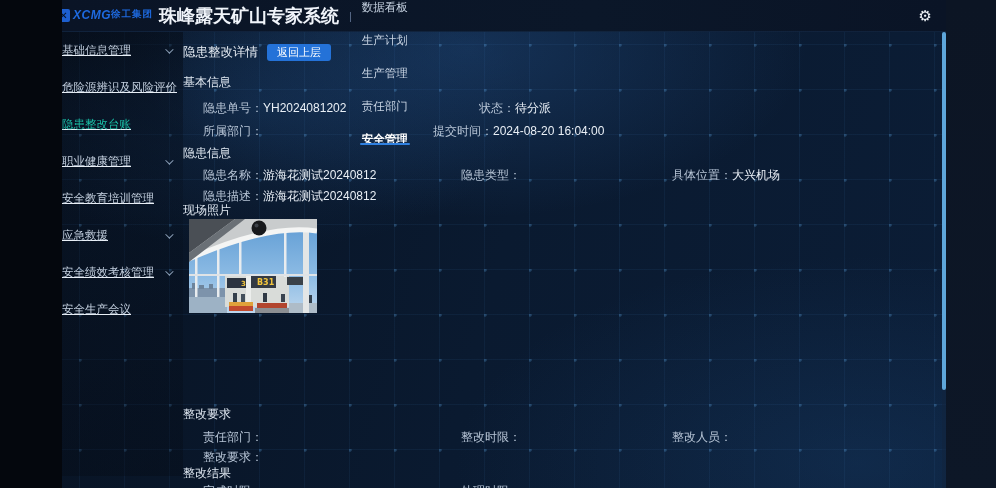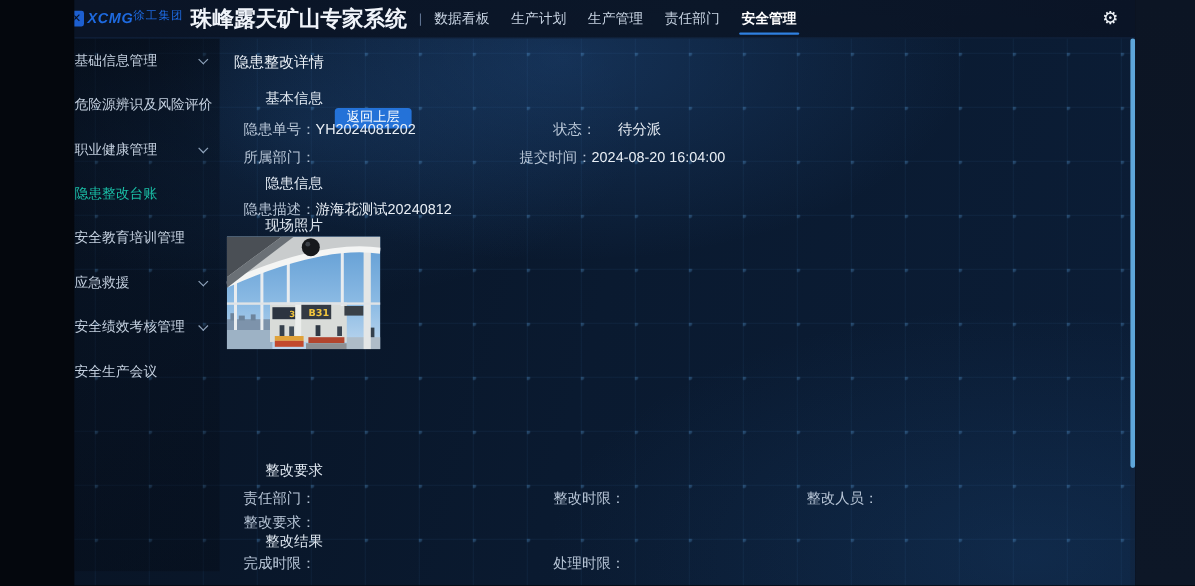--- a/index.html
+++ b/index.html
@@ -42,24 +42,24 @@
     border-bottom:1px solid rgba(30,60,100,0.35);
   }
   .logo { margin-left:-5px; display:flex; align-items:center; gap:3px; }
   .logo-mark {
     width:13px; height:13px; background:#1d5fd0; color:#071122;
     font-size:10px; font-weight:bold; line-height:13px; text-align:center;
     border-radius:2px;
   }
   .logo-text { display:flex; flex-direction:row; line-height:1.05; }
   .logo-text .l1 { color:#1e6ae0; font-weight:bold; font-style:italic; font-size:12px; letter-spacing:0.5px; }
-  .logo-text .l2 { color:#1e6ae0; font-weight:normal; font-size:9.5px; letter-spacing:1px; }
+  .logo-text .l2 { color:#1e6ae0; font-weight:bold; font-size:9.5px; letter-spacing:1px; }
   .app-title { margin-left:6px; font-size:18px; font-weight:bold; color:#f0f4fa; white-space:nowrap; }
   .hsep { margin:0 10px; color:#5d7190; font-size:11px; }
-  .nav { display:flex; gap:18px; align-items:center; height:100%; }
+  .nav { display:flex; gap:18px; align-items:center; height:100%;flex-direction:column; }
   .nav-item {
     position:relative; font-size:11.5px; color:#c7d3e2; cursor:pointer;
     height:100%; display:flex; align-items:center; white-space:nowrap;
   }
   .nav-item.active { color:#ffffff; font-weight:bold; }
   .nav-item.active::after {
     content:""; position:absolute; left:-2px; right:-2px; bottom:2px;
     height:2px; background:#2f80e0; border-radius:1px;
   }
   .gear { margin-left:auto; font-size:15px; color:#eef2f7; cursor:pointer; line-height:1; }
@@ -67,52 +67,53 @@
   .scrollbar {
     position:absolute; right:0; top:32px; bottom:0; width:4px;
     background:rgba(18,36,62,0.55); z-index:4;
   }
   .scroll-thumb { position:absolute; top:0; left:0; width:4px; height:358px; background:#5ea6da; border-radius:2px; }
   
   .sidebar {
     position:absolute; left:0; top:32px; bottom:12px; width:121px; z-index:2;
     background:linear-gradient(180deg, rgba(4,9,18,0.50), rgba(4,9,18,0.15) 40%, rgba(4,9,18,0.35));
     padding-top:0;
+    text-decoration:underline;
   }
   .side-item {
     height:37px; display:flex; align-items:center; justify-content:space-between;
     padding-right:12px; font-size:11.5px; color:#c3cfde; cursor:pointer; white-space:nowrap;
   }
   .side-item .chev {
     width:6px; height:6px; border-right:1.5px solid #8ea2ba; border-bottom:1.5px solid #8ea2ba;
     transform:rotate(45deg) translateY(-2px); flex:none; margin-left:4px;
   }
   .side-item.active { color:#1abfa6; }
   
   .main {
     position:absolute; left:121px; top:32px; right:4px; bottom:0; z-index:2;
     overflow:hidden;
   }
-  .page-title-row { margin-top:12px; height:17px; display:flex; align-items:flex-start;padding-left:12px; }
+  .page-title-row { margin-top:12px; height:17px; display:flex; align-items:flex-end; }
   .page-title { font-size:12.5px; color:#e9eff6; }
   .back-btn {
     margin-left:9px; background:#2472d8; color:#fff; font-size:11px;
     border:none; border-radius:3px; padding:2px 10px; height:17px; line-height:13px; cursor:pointer;
     font-family:inherit;
     margin-top:46px;
   }
-  .sec-title { font-size:12px; color:#dfe7f0; height:13px; line-height:13px;margin-left:38px; }
+  .sec-title { font-size:12px; color:#dfe7f0; height:13px; line-height:13px; }
   .mt15{margin-top:15px}.mt12{margin-top:12px}.mt9{margin-top:9px}.mt8{margin-top:8px}
   .mt7{margin-top:7px}.mt6{margin-top:6px}.mt4{margin-top:4px}.mt3{margin-top:3px}
   .mt2{margin-top:2px}.mt1{margin-top:1px}.mt95{margin-top:95px}
   .frow {
     display:grid; grid-template-columns:230px 239px 1fr;
     padding-left:20px; height:14px; line-height:14px; font-size:12px; white-space:nowrap;
   }
-  .cell .lbl { display:inline-block; color:#b7c5d6; }
+  .cell .lbl { display:inline-block; color:#b7c5d6;text-align:right; }
   .cell .val { color:#e9eff6; }
   .cell.c1 .lbl { min-width:42px; }
   .cell.c2 .lbl { min-width:54px;margin-left:28px; }
   .cell.c3 .lbl { min-width:46px; }
   .photo-wrap { margin-left:6px; width:128px; height:94px; cursor:pointer; }
   .photo-wrap svg { display:block; }
 </style>
 </head>
 <body>
 
@@ -140,26 +141,26 @@
   </div>
 
   <div class="sidebar">
     <div class="side-item">
       <span>基础信息管理</span>
       <span class="chev"></span>
     </div>
     <div class="side-item">
       <span>危险源辨识及风险评价</span>
     </div>
-    <div class="side-item">
-      <span>职业健康管理</span>
-      <span class="chev"></span>
-    </div>
     <div class="side-item active">
       <span>隐患整改台账</span>
+    </div>
+    <div class="side-item">
+      <span>职业健康管理</span>
+      <span class="chev"></span>
     </div>
     <div class="side-item">
       <span>安全教育培训管理</span>
     </div>
     <div class="side-item">
       <span>应急救援</span>
       <span class="chev"></span>
     </div>
     <div class="side-item">
       <span>安全绩效考核管理</span>
@@ -180,20 +181,25 @@
     <div class="frow mt12">
       <div class="cell c1"><span class="lbl">隐患单号：</span><span class="val">YH2024081202</span></div>
       <div class="cell c2"><span class="lbl">状态：</span><span class="val">待分派</span></div>
     </div>
     <div class="frow mt9">
       <div class="cell c1"><span class="lbl">所属部门：</span><span class="val"></span></div>
       <div class="cell c3"><span class="lbl">提交时间：</span><span class="val">2024-08-20 16:04:00</span></div>
     </div>
 
     <div class="sec-title mt9">隐患信息</div>
+    <div class="frow mt8">
+      <div class="cell c1"><span class="lbl">隐患名称：</span><span class="val">游海花测试20240812</span></div>
+      <div class="cell c2"><span class="lbl">隐患类型：</span><span class="val"></span></div>
+      <div class="cell c3"><span class="lbl">具体位置：</span><span class="val">大兴机场</span></div>
+    </div>
     <div class="frow mt7">
       <div class="cell c1"><span class="lbl">隐患描述：</span><span class="val">游海花测试20240812</span></div>
     </div>
 
     <div class="sec-title mt1">现场照片</div>
     <div class="photo-wrap mt2">
       <svg viewBox="0 0 128 94" width="128" height="94">
         <defs>
           <linearGradient id="sky" x1="0" y1="0" x2="0" y2="1">
             <stop offset="0" stop-color="#5e9bd3"></stop>

